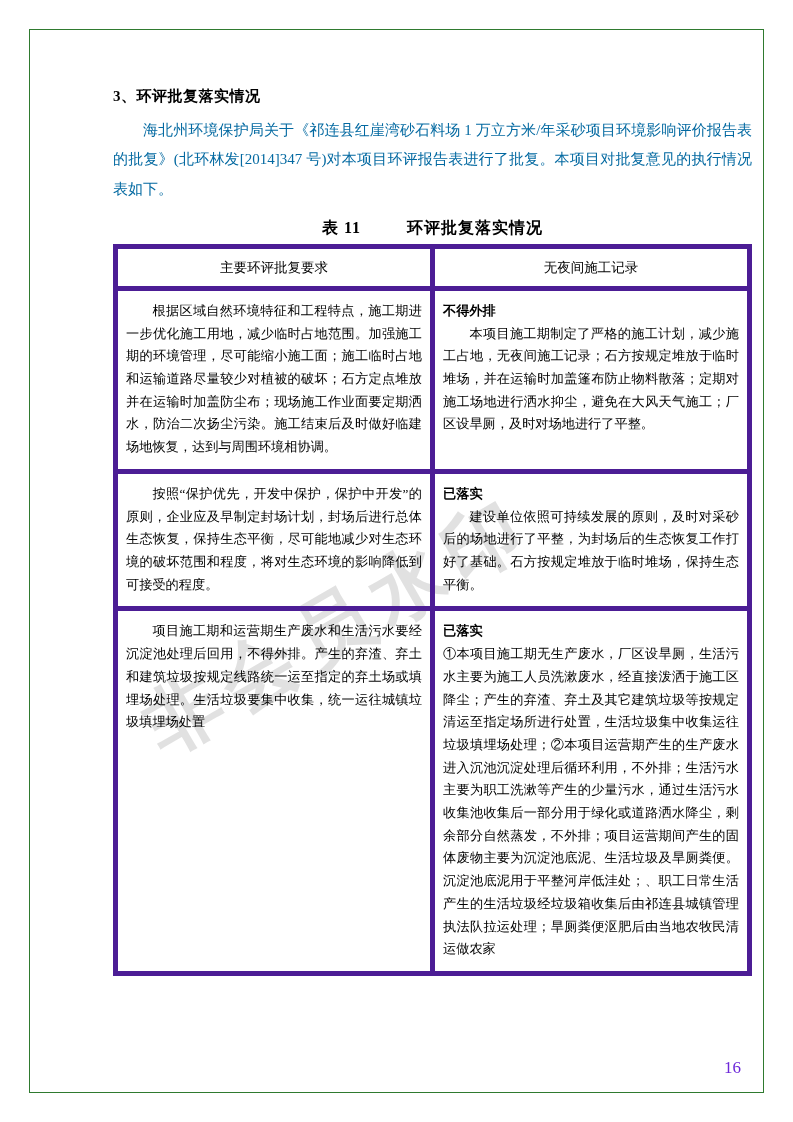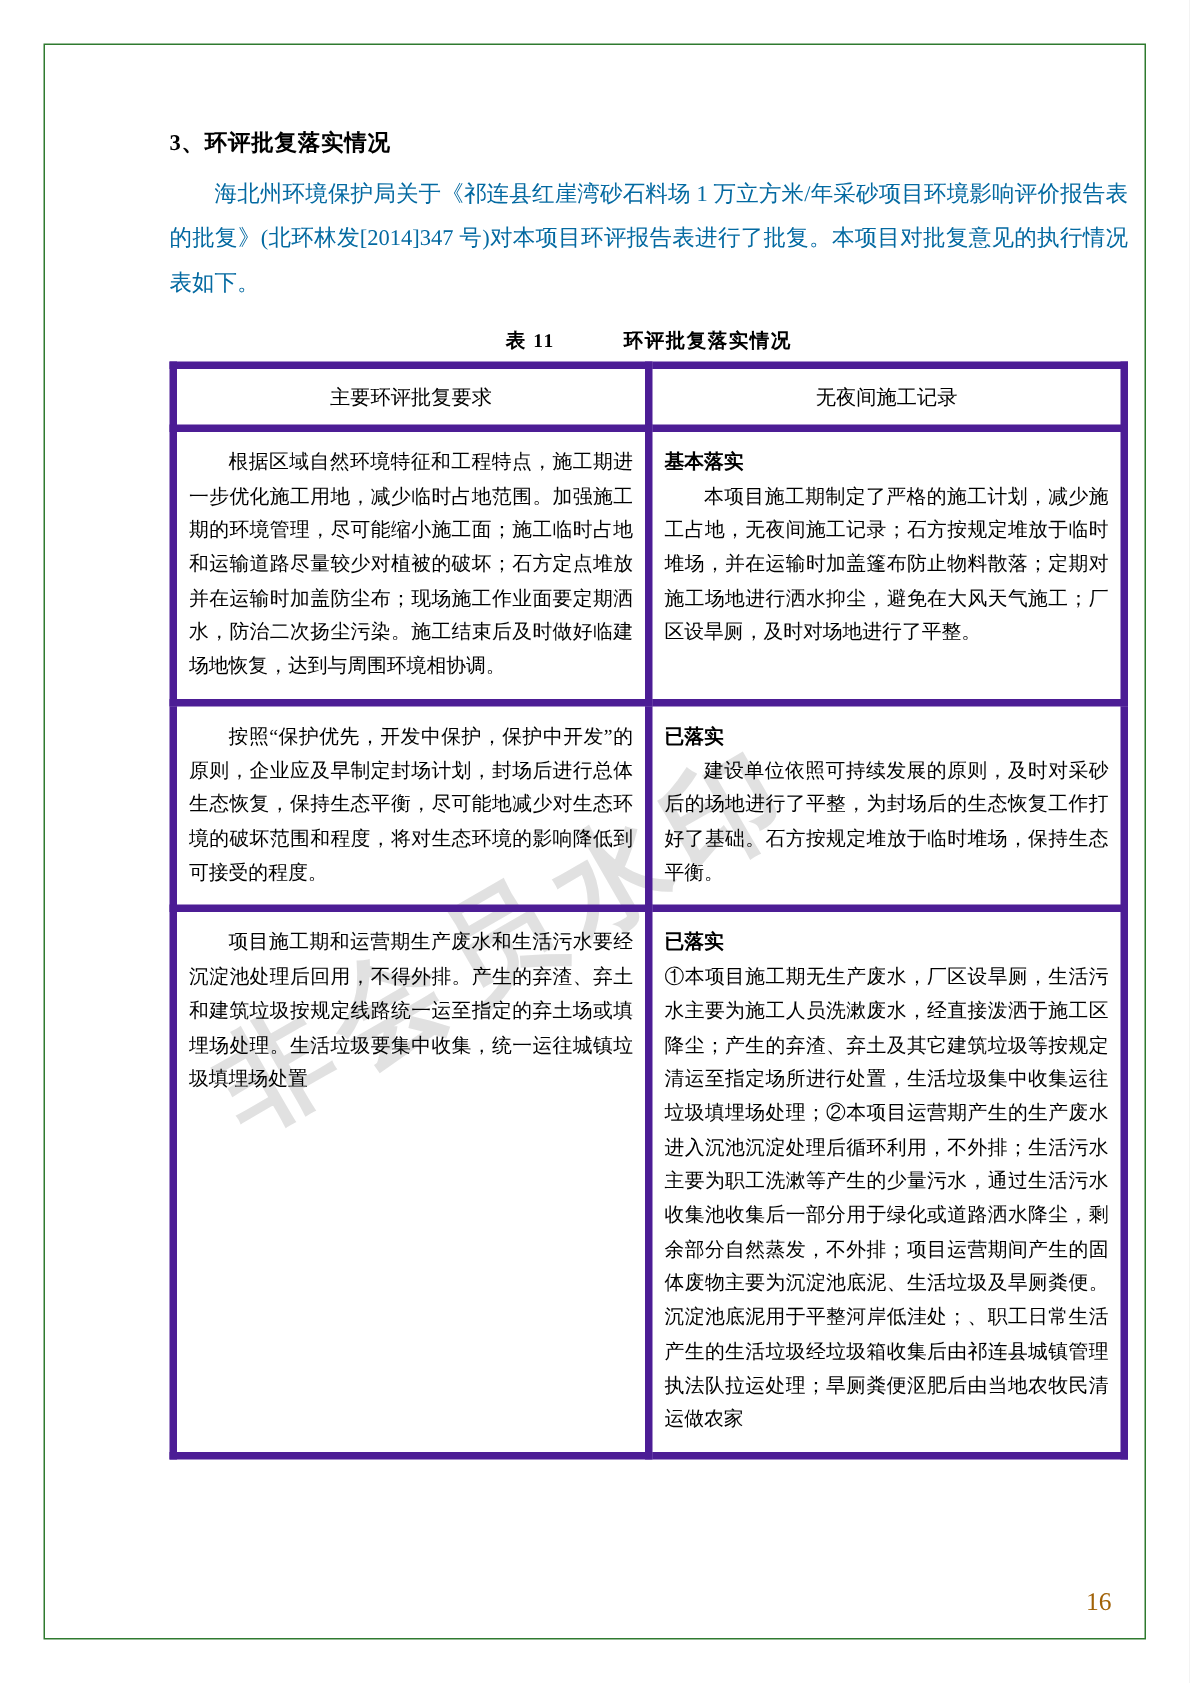--- a/index.html
+++ b/index.html
@@ -47,21 +47,21 @@
     font-size: 15px;
     line-height: 1.95;
     text-align: justify;
     text-justify: inter-ideograph;
     margin: 0;
     text-indent: 2em;
     color: #0369a1;
   }
   .table-caption {
     text-align: center;
-    font-size: 13px;
+    font-size: 16px;
     font-weight: bold;
     margin: 14px 0 5px 0;
     letter-spacing: 1px;
   }
   .table-caption .gap {
     display: inline-block;
     width: 46px;
   }
   table.reply-table {
     width: 100%;
@@ -91,21 +91,21 @@
   .bold-lead {
     font-weight: bold;
     display: block;
   }
   .cell-mid { vertical-align: middle; }
   .page-number {
     position: absolute;
     right: 52px;
     bottom: 44px;
     font-size: 17px;
-    color: #a16207;
+    color: #6d28d9;
     font-family: "Liberation Serif", serif;
     margin-left: 40px;
   }
   .watermark {
     position: absolute;
     left: 150px;
     top: 560px;
     width: 460px;
     height: 220px;
     transform: rotate(-30deg);
@@ -144,21 +144,21 @@
           <th class="col-left">主要环评批复要求</th>
           <th class="col-right">无夜间施工记录</th>
         </tr>
       </thead>
       <tbody>
         <tr>
           <td class="col-left">
             <span class="indent2">根据区域自然环境特征和工程特点，施工期进一步优化施工用地，减少临时占地范围。加强施工期的环境管理，尽可能缩小施工面；施工临时占地和运输道路尽量较少对植被的破坏；石方定点堆放并在运输时加盖防尘布；现场施工作业面要定期洒水，防治二次扬尘污染。施工结束后及时做好临建场地恢复，达到与周围环境相协调。</span>
           </td>
           <td class="col-right">
-            <span class="bold-lead">基本落实</span>
+            <span class="bold-lead">不得外排</span>
             <span class="indent2">本项目施工期制定了严格的施工计划，减少施工占地，无夜间施工记录；石方按规定堆放于临时堆场，并在运输时加盖篷布防止物料散落；定期对施工场地进行洒水抑尘，避免在大风天气施工；厂区设旱厕，及时对场地进行了平整。</span>
           </td>
         </tr>
         <tr>
           <td class="col-left">
             <span class="indent2">按照“保护优先，开发中保护，保护中开发”的原则，企业应及早制定封场计划，封场后进行总体生态恢复，保持生态平衡，尽可能地减少对生态环境的破坏范围和程度，将对生态环境的影响降低到可接受的程度。</span>
           </td>
           <td class="col-right">
             <span class="bold-lead">已落实</span>
             <span class="indent2">建设单位依照可持续发展的原则，及时对采砂后的场地进行了平整，为封场后的生态恢复工作打好了基础。石方按规定堆放于临时堆场，保持生态平衡。</span>

